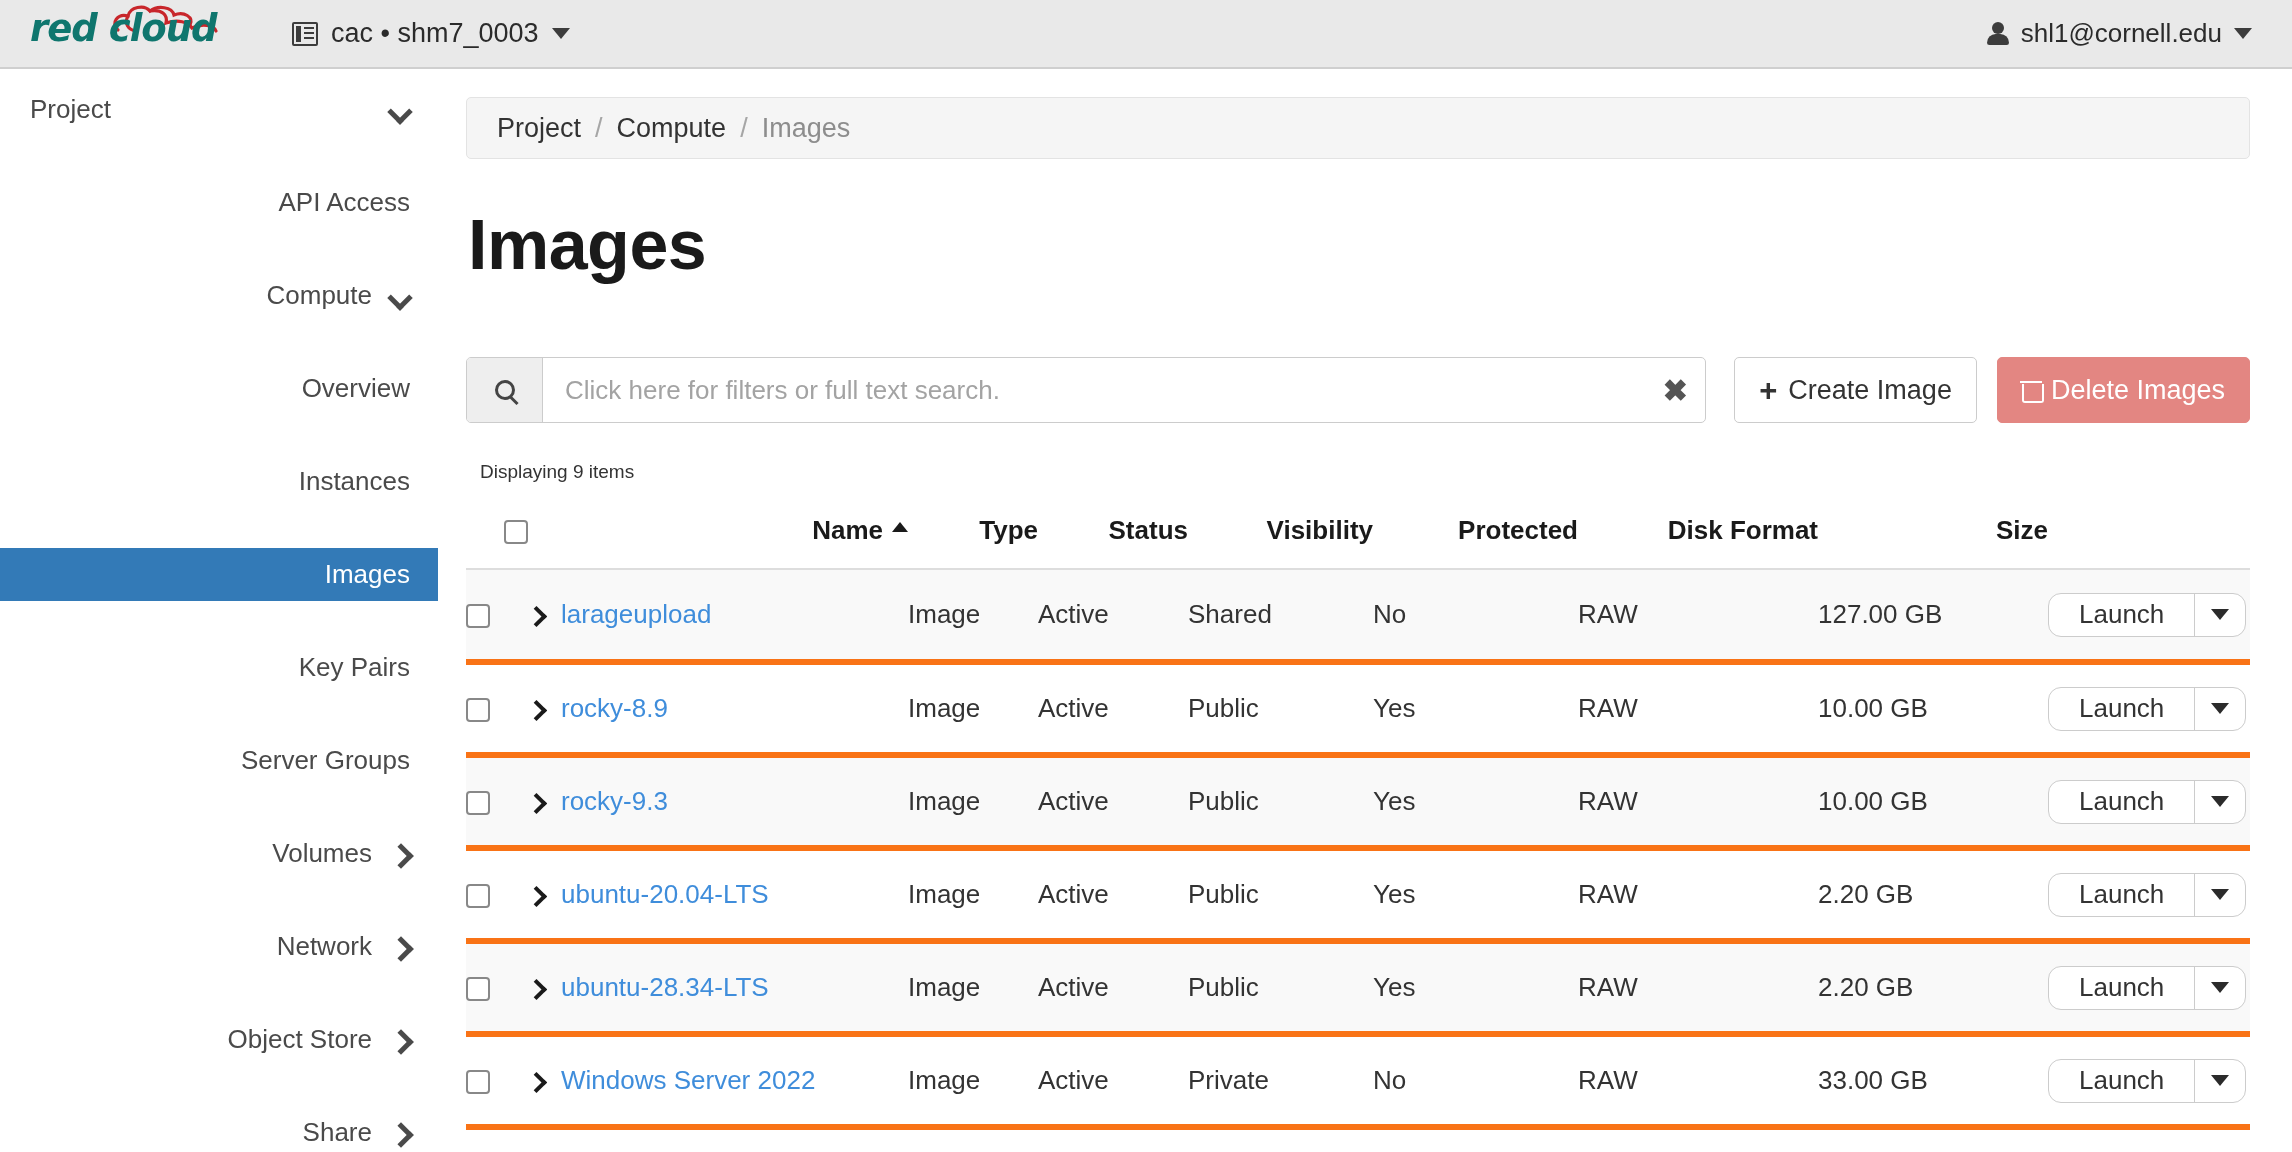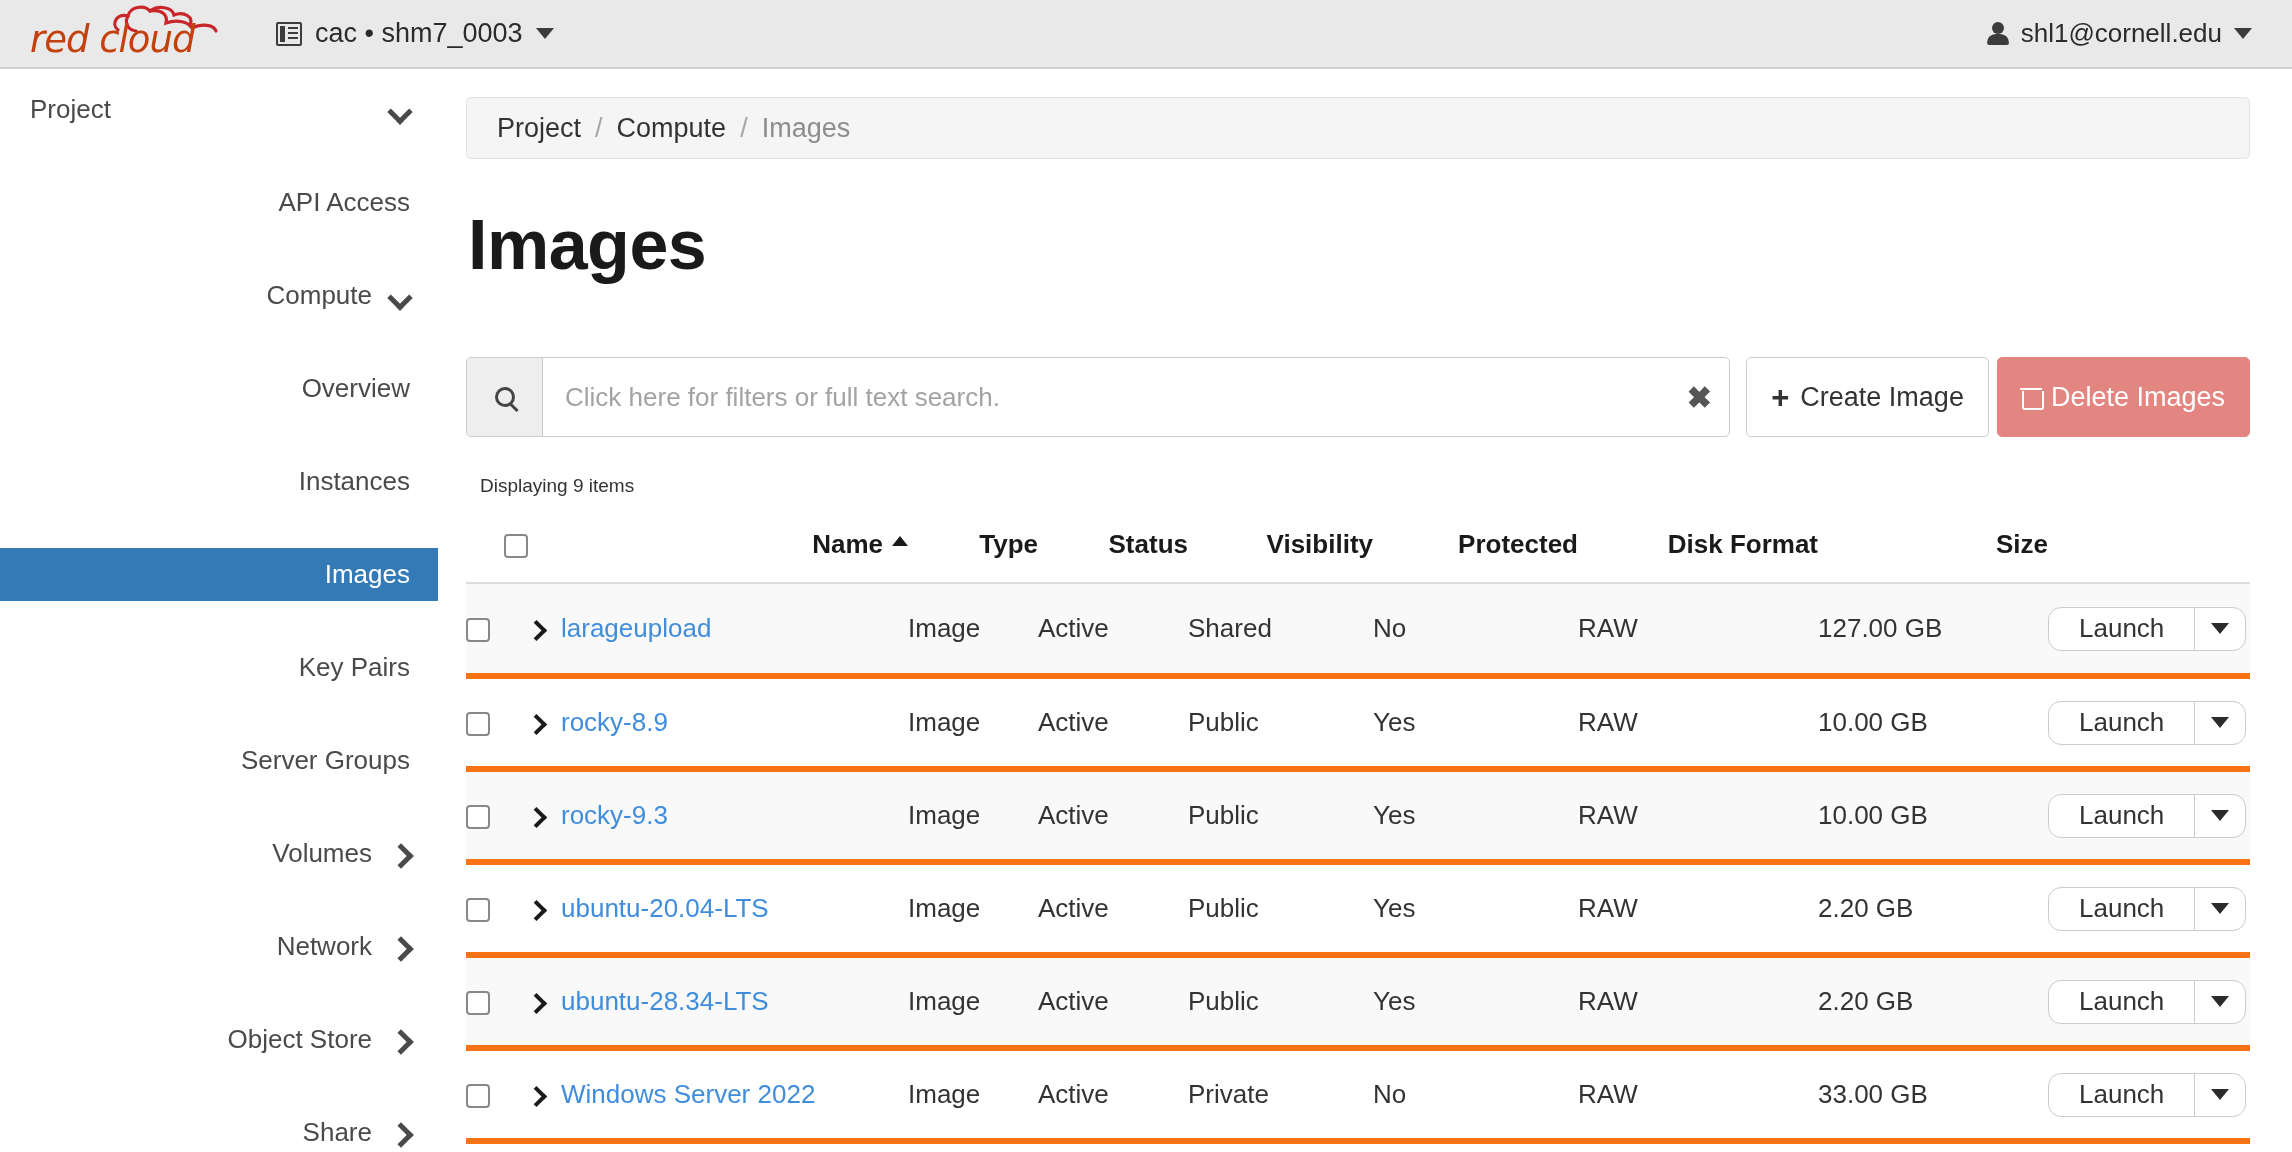--- a/index.html
+++ b/index.html
@@ -24,42 +24,42 @@
   .brand {
     width: 200px;
     height: 58px;
     position: relative;
     flex: 0 0 auto;
     margin-left: 6px;
   }
   .brand-text {
     position: absolute;
     left: 0;
-    bottom: 2px;
+    bottom: 13px;
     font-family: "DejaVu Sans", sans-serif;
-    font-weight: normal;
+    font-weight: bold;
     font-style: italic;
     font-size: 37px;
     letter-spacing: -1px;
-    color: #c2410c;
+    color: #0f766e;
     white-space: nowrap;
   }
   .brand-swoosh {
     position: absolute;
     left: 80px;
     top: -2px;
     width: 112px;
     height: 34px;
   }
 
   .proj-switcher {
     display: flex;
     align-items: center;
     gap: 13px;
-    margin-left: 46px;
+    margin-left: 62px;
     font-size: 27px;
     color: #2b2b2b;
     cursor: pointer;
     white-space: nowrap;
   }
   .grid-icon {
     width: 26px; height: 24px;
     border: 2px solid #3c3c3c;
     border-radius: 2px;
     position: relative;
@@ -187,22 +187,22 @@
     font-weight: bold;
     color: #1a1a1a;
     margin: 46px 0 0 2px;
     letter-spacing: -0.5px;
   }
 
   .toolbar {
     display: flex;
     align-items: stretch;
     margin-top: 72px;
-    height: 80px;
-    gap: 0;
+    height: 66px;
+    gap: 12px;
   }
   .search-group {
     flex: 1 1 auto;
     display: flex;
     min-width: 0;
     border: 1px solid #cccccc;
     border-radius: 5px;
     overflow: hidden;
     background: #fff;
   }

